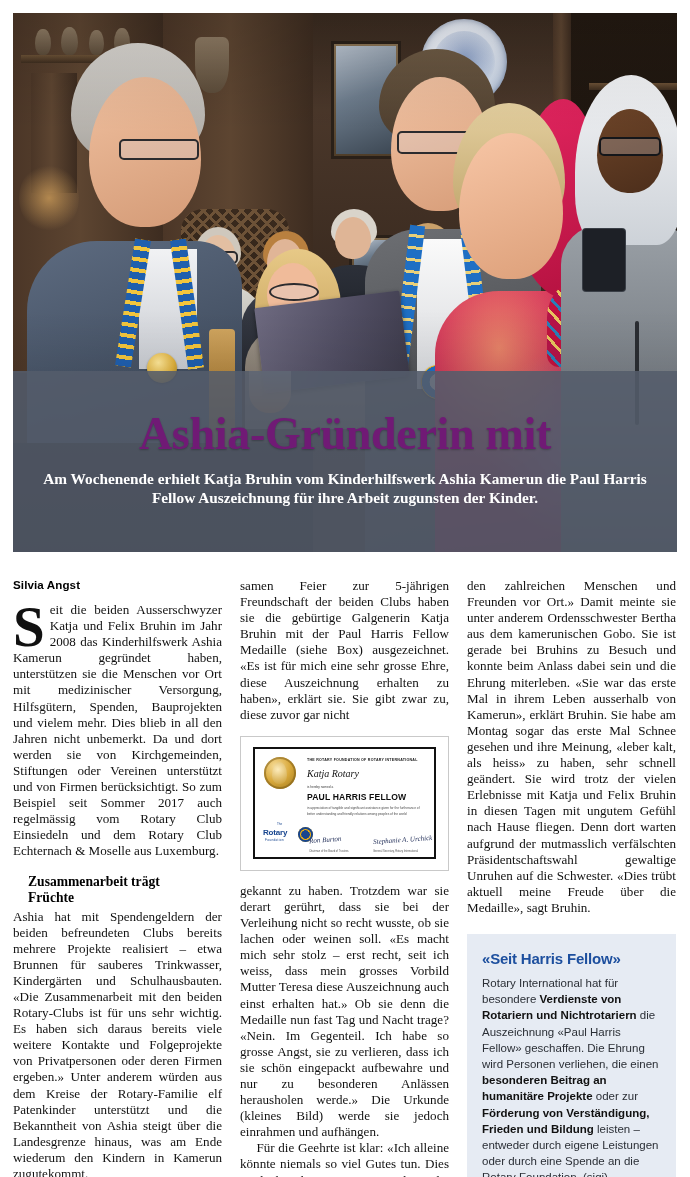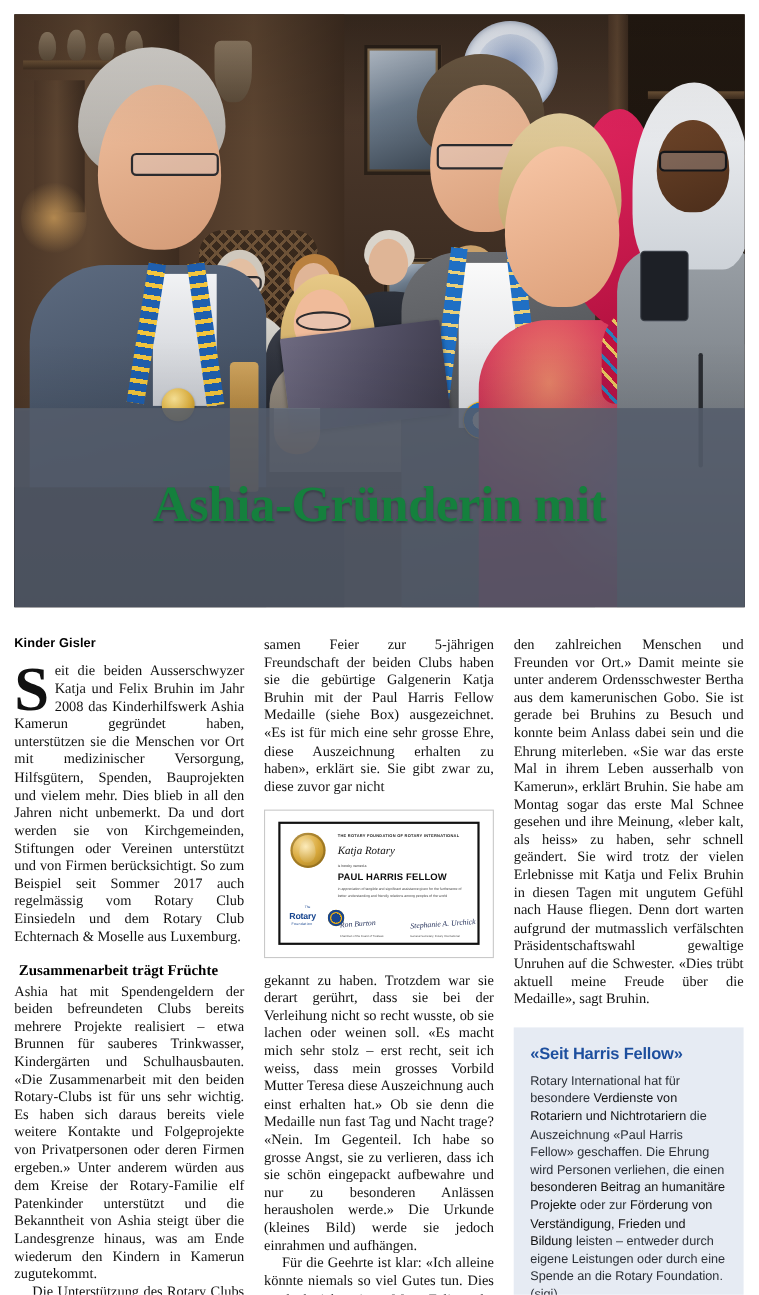--- a/index.html
+++ b/index.html
@@ -80,21 +80,21 @@
 
   
   .headline-box{
     position:absolute;left:13px;top:371px;width:664px;height:181px;
     background:rgba(84,92,107,.88);
     box-sizing:border-box;
     padding:6px 22px 10px;
     display:flex;flex-direction:column;justify-content:center;
   }
   .headline{
-    color:#15803d;font-family:"Liberation Serif",serif;font-weight:700;
+    color:#701a75;font-family:"Liberation Serif",serif;font-weight:700;
     font-size:46px;line-height:.99;letter-spacing:-.3px;text-align:center;
     margin:0 0 2px;
     text-shadow:0 1px 2px rgba(0,0,0,.25);
   }
   .headline .l2{display:block;}
   .subhead{
     color:#fff;font-family:"Liberation Serif",serif;font-weight:600;
     font-size:15.3px;line-height:1.28;text-align:center;margin:10px 0 0;
     padding:0 6px;
   }
@@ -118,21 +118,21 @@
   }
   p.body + p.body{text-indent:1.25em;}
   .dropcap-p{position:relative;}
   .dropcap-p::first-letter{
     float:left;font-size:57px;line-height:44px;font-weight:700;
     padding:2px 5px 0 0;margin-top:1px;font-family:"Liberation Serif",serif;
   }
   h3.subtitle{
     font-family:"Liberation Serif",serif;font-weight:700;
     font-size:13.6px;line-height:16px;color:#000;
-    margin:14px 4px 3px;
+    margin:14px 15px 3px;
   }
 
   
   .cert-img{
     position:relative;width:209px;height:135px;margin:13px 0 12px;
     background:#fff;box-sizing:border-box;
     border:1px solid #c9c9c9;
     display:flex;align-items:center;justify-content:center;
     overflow:hidden;
   }
@@ -188,21 +188,21 @@
     padding:16px 14px 16px 15px;box-sizing:border-box;width:209px;
   }
   .infobox h4{
     margin:0 0 8px;font-family:"Liberation Sans",sans-serif;
     font-weight:700;font-size:15px;color:#1d4f9e;letter-spacing:-.2px;
   }
   .infobox p{
     margin:0;font-family:"Liberation Sans",sans-serif;
     font-size:11.5px;line-height:16.2px;color:#2b2f36;
   }
-  .infobox b{font-weight:400;color:#111;}
+  .infobox b{font-weight:700;color:#111;}
 </style>
 </head>
 <body>
 
 <div class="photo-wrap">
   <div class="photo">
     <div class="bg-wall"></div>
 
     <div class="wood-panel" style="left:0;top:0;width:150px;height:360px;"></div>
     <div class="shelf" style="left:8px;top:42px;width:140px;height:8px;"></div>
@@ -315,26 +315,27 @@
     <div class="glass-w" style="left:236px;top:358px;width:42px;height:42px;"></div>
 
     <div class="photo-shade"></div>
   </div>
 </div>
 
 <div class="headline-box">
   <h1 class="headline">
     <span>Ashia-Gründerin mit</span>
   </h1>
+  <p class="subhead">Am Wochenende erhielt Katja Bruhin vom Kinderhilfswerk Ashia Kamerun die Paul Harris Fellow Auszeichnung für ihre Arbeit zugunsten der Kinder.</p>
 </div>
 
 <div class="cols">
 
   <div class="col">
-    <div class="byline">Kinder Gisler</div>
+    <div class="byline">Silvia Angst</div>
     <p class="body dropcap-p">Seit die beiden Ausserschwyzer Katja und Felix Bruhin im Jahr 2008 das Kinderhilfswerk Ashia Kamerun gegründet haben, unterstützen sie die Menschen vor Ort mit medizinischer Versorgung, Hilfsgütern, Spenden, Bauprojekten und vielem mehr. Dies blieb in all den Jahren nicht unbemerkt. Da und dort werden sie von Kirchgemeinden, Stiftungen oder Vereinen unterstützt und von Firmen berücksichtigt. So zum Beispiel seit Sommer 2017 auch regelmässig vom Rotary Club Einsiedeln und dem Rotary Club Echternach &amp; Moselle aus Luxemburg.</p>
     <h3 class="subtitle">Zusammenarbeit trägt Früchte</h3>
     <p class="body">Ashia hat mit Spendengeldern der beiden befreundeten Clubs bereits mehrere Projekte realisiert – etwa Brunnen für sauberes Trinkwasser, Kindergärten und Schulhausbauten. «Die Zusammenarbeit mit den beiden Rotary-Clubs ist für uns sehr wichtig. Es haben sich daraus bereits viele weitere Kontakte und Folgeprojekte von Privatpersonen oder deren Firmen ergeben.» Unter anderem würden aus dem Kreise der Rotary-Familie elf Patenkinder unterstützt und die Bekanntheit von Ashia steigt über die Landesgrenze hinaus, was am Ende wiederum den Kindern in Kamerun zugutekommt.</p>
     <p class="body">Die Unterstützung des Rotary Clubs hat am Wochenende eine noch höhere Stufe erreicht. Anlässlich einer gemein-</p>
   </div>
 
   <div class="col">
     <p class="body">samen Feier zur 5-jährigen Freundschaft der beiden Clubs haben sie die gebürtige Galgenerin Katja Bruhin mit der Paul Harris Fellow Medaille (siehe Box) ausgezeichnet. «Es ist für mich eine sehr grosse Ehre, diese Auszeichnung erhalten zu haben», erklärt sie. Sie gibt zwar zu, diese zuvor gar nicht</p>
 
     <div class="cert-img">

